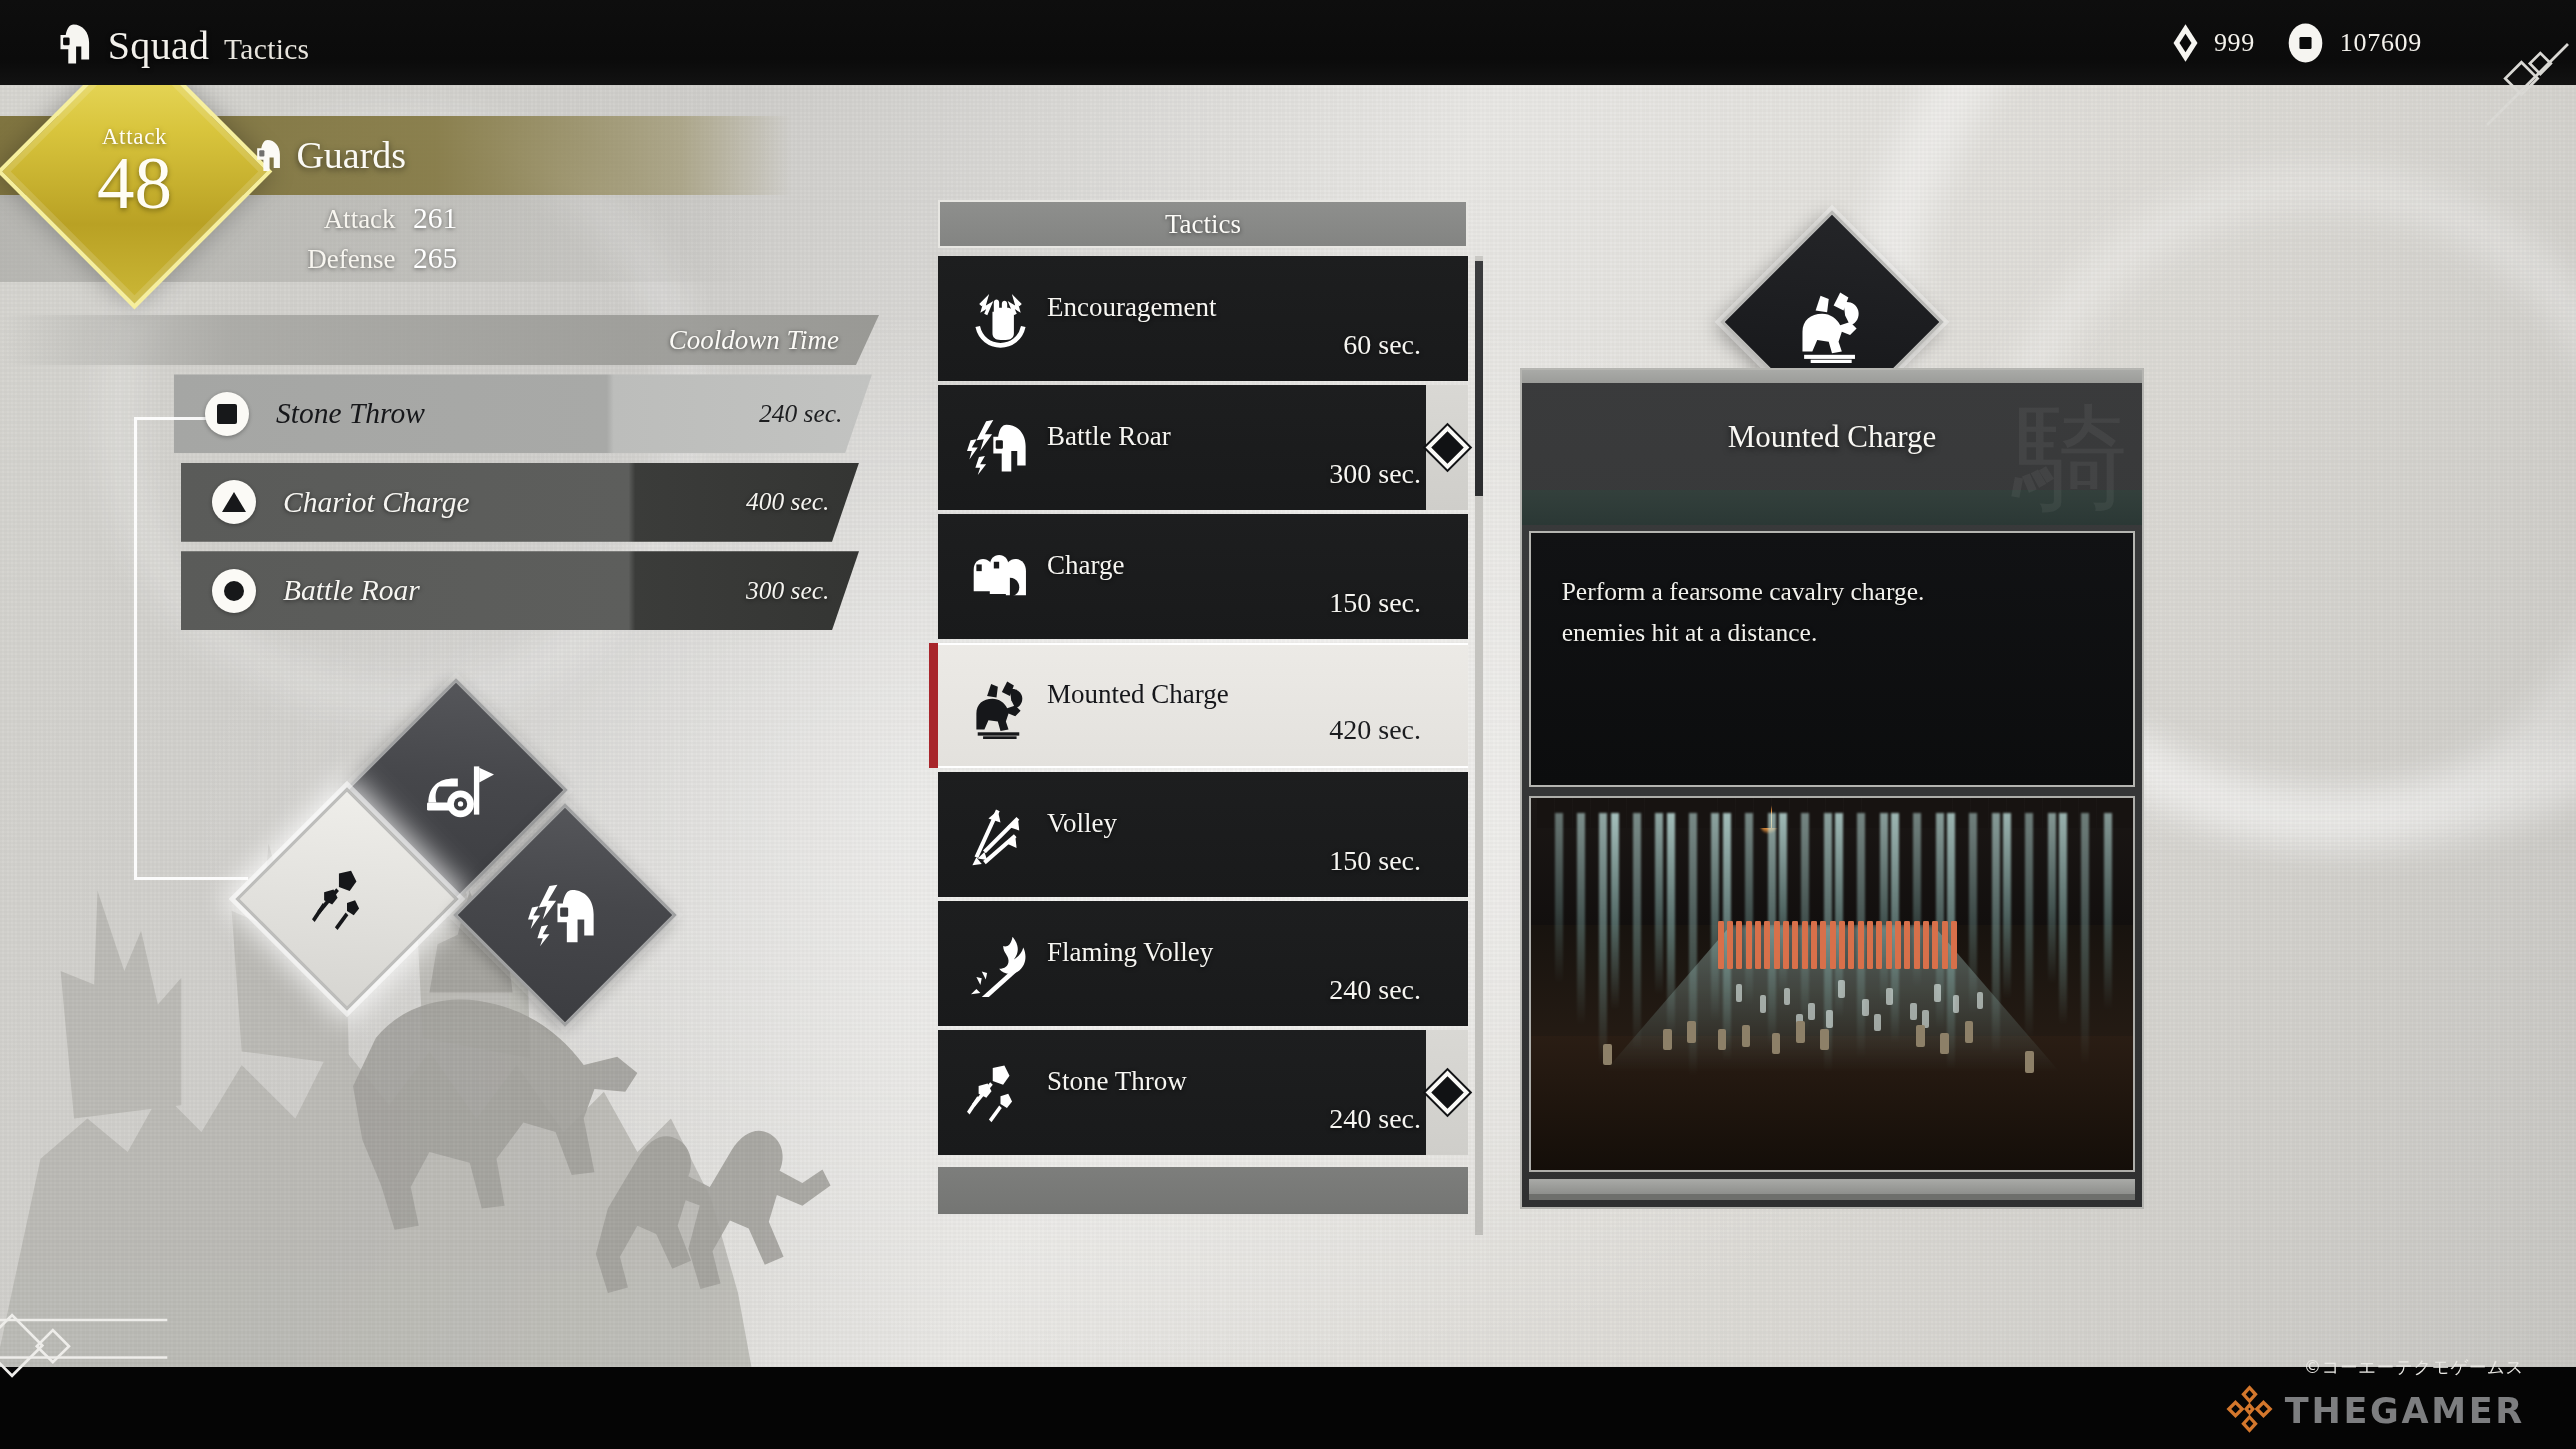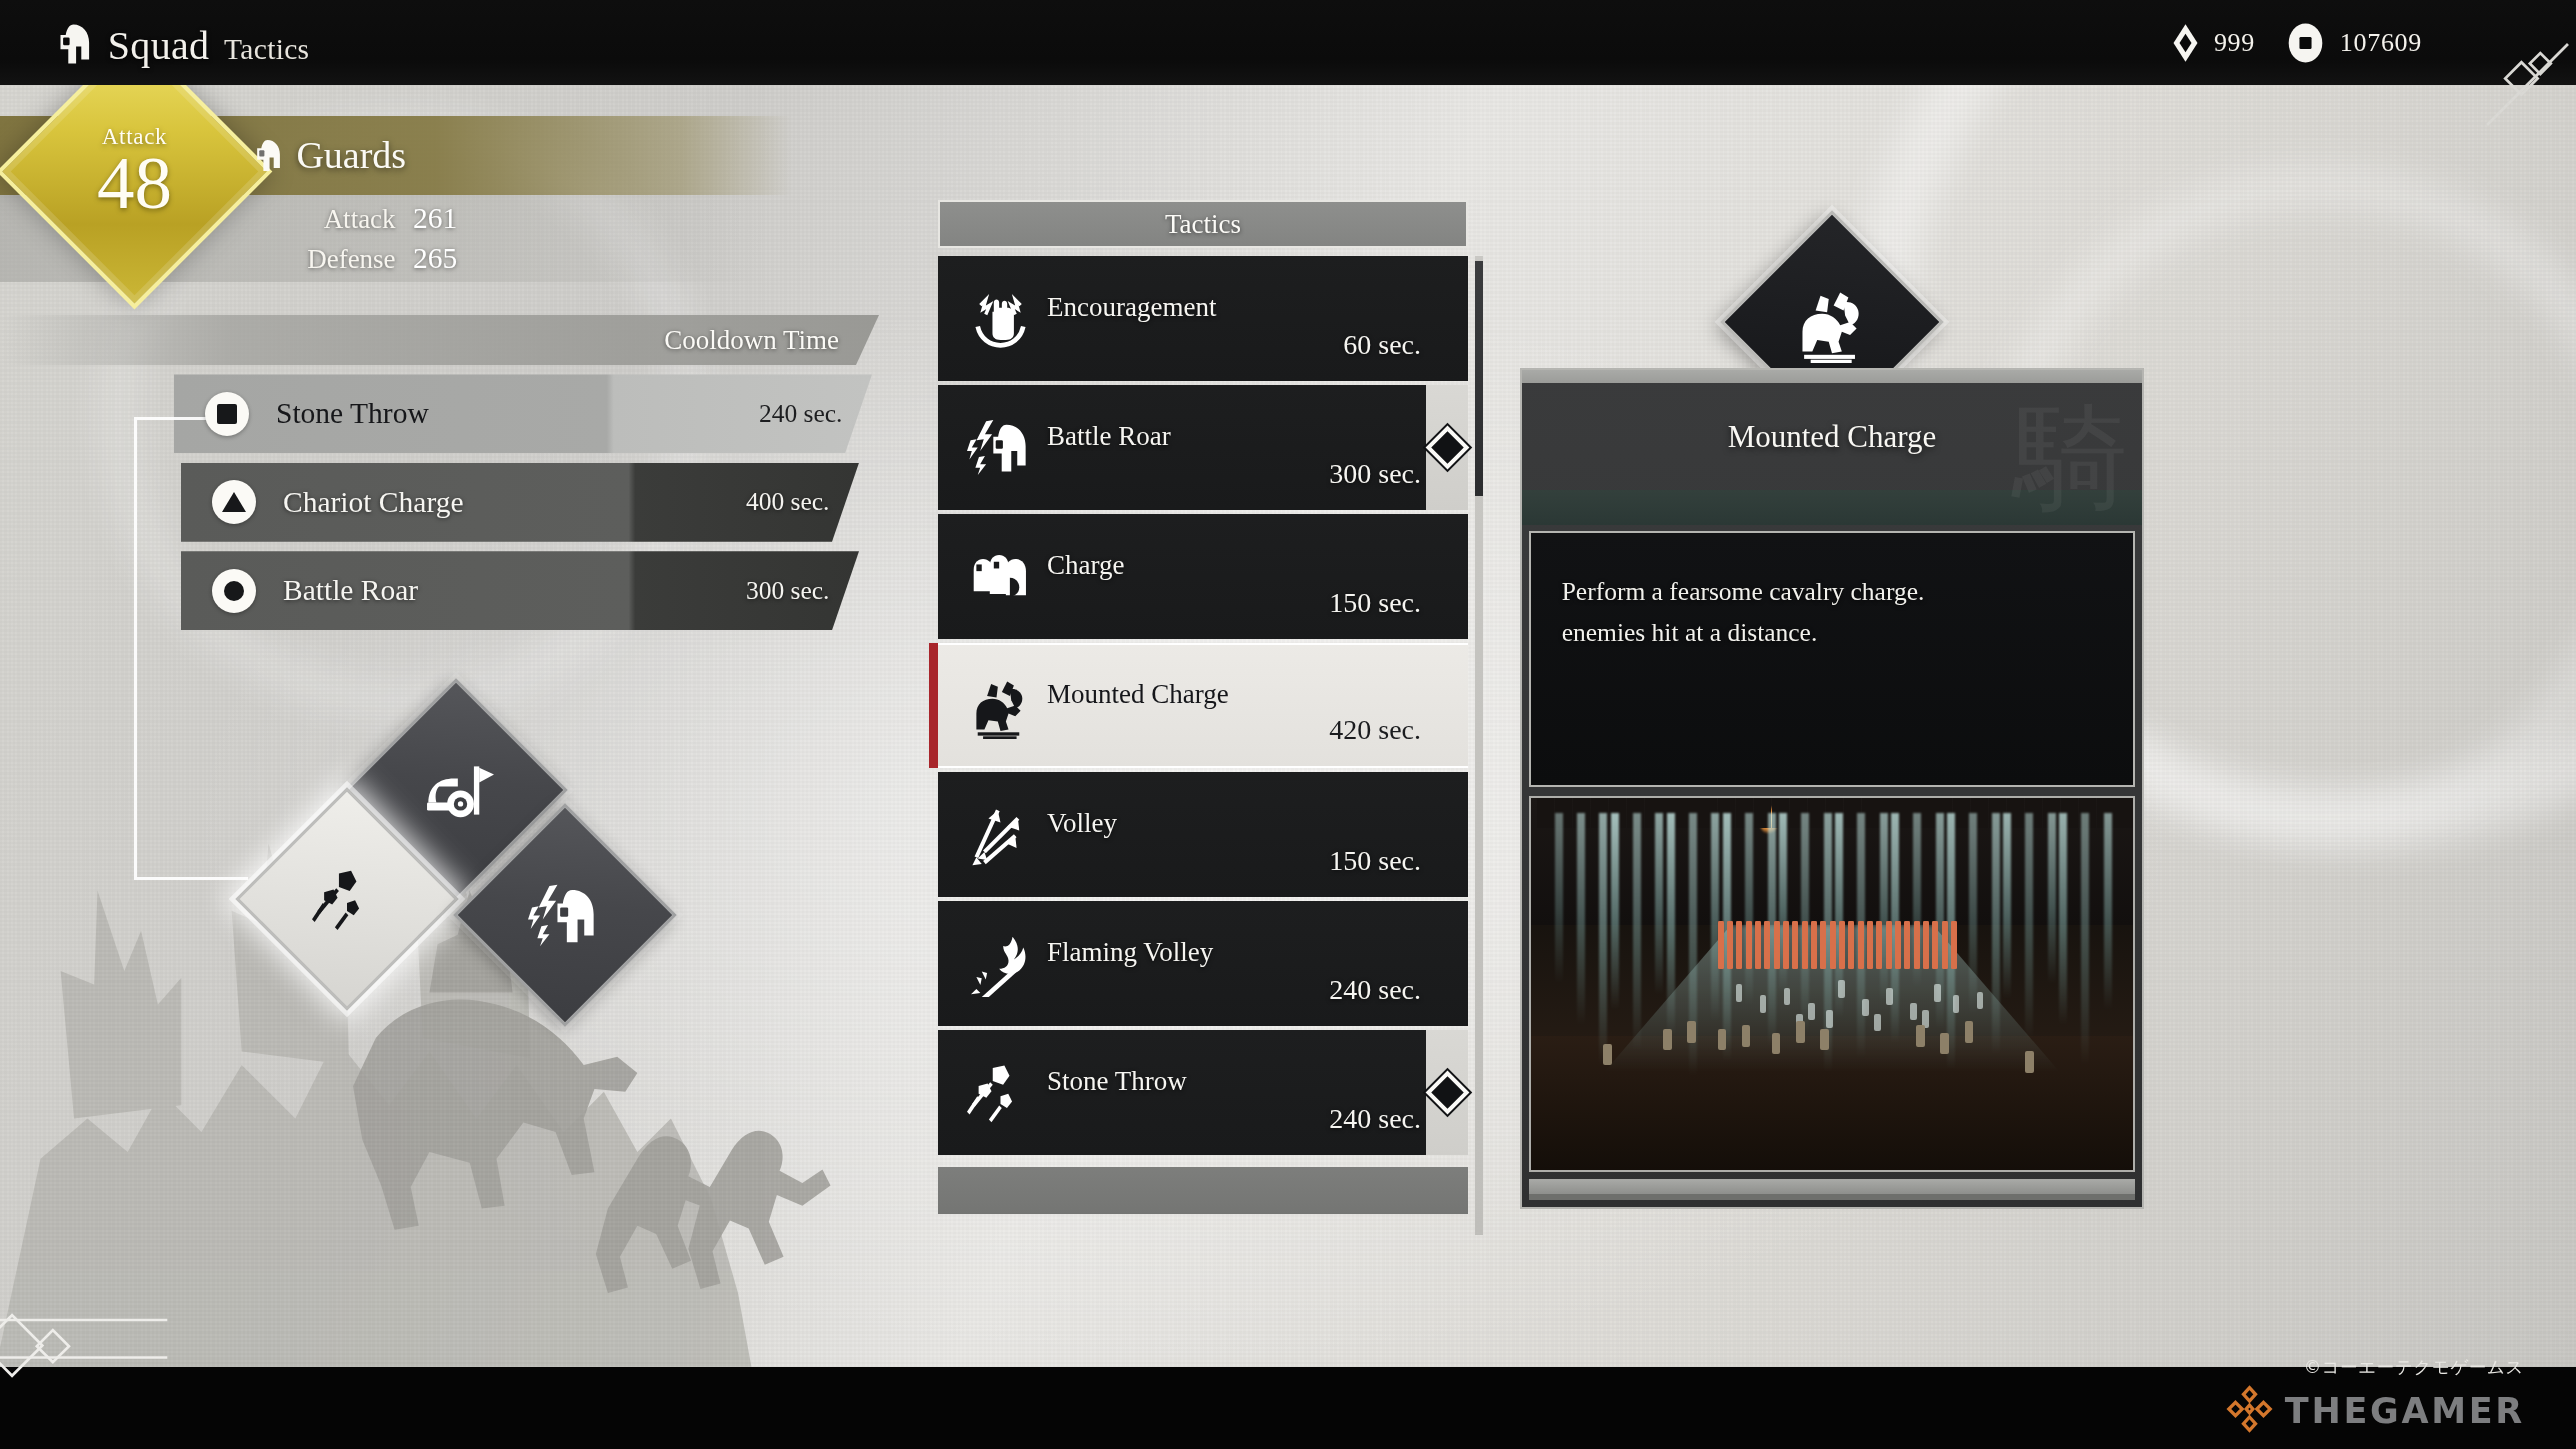--- a/index.html
+++ b/index.html
@@ -99,21 +99,21 @@
   .squad-name{
     position:absolute; left:252px; top:52px; display:flex; align-items:center; gap:13.4px;
   }
   .squad-name .nm{ font-size:38px; color:#fbfaf5; text-shadow:0 2px 6px rgba(0,0,0,.55); }
   .stat-rows{ position:absolute; left:266px; top:121px; }
   .stat-row{ display:flex; align-items:baseline; gap:17.4px; justify-content:flex-end; width:221px; margin-bottom:6.7px;}
   .stat-row .k{ font-size:27px; color:#f7f5ef; text-shadow:0 1.3px 4px rgba(0,0,0,.5); }
   .stat-row .v{ font-size:29.5px; color:#ffffff; width:74px; text-shadow:0 1.3px 4px rgba(0,0,0,.5); }
 
   
-  #cooldown{ position:absolute; left:0px; top:315px; width:939px; }
+  #cooldown{ position:absolute; left:0px; top:315px; width:939px;font-style:italic; }
   .cd-head{
     position:relative; width:879px; height:50px; margin-left:0;
     background:linear-gradient(90deg,rgba(168,168,164,0) 0%,rgba(158,158,154,.72) 26%,rgba(148,148,144,.92) 100%);
     clip-path:polygon(0 0,100% 0,calc(100% - 23px) 100%,0 100%);
     display:flex; align-items:center; justify-content:flex-end; padding-right:40px;
   }
   .cd-head span{ font-size:27px; color:#fbfaf6; text-shadow:0 1.3px 4.7px rgba(0,0,0,.55); }
 
   .cd-row{
     position:relative; height:79px; margin-top:9.4px; display:flex; align-items:center;

